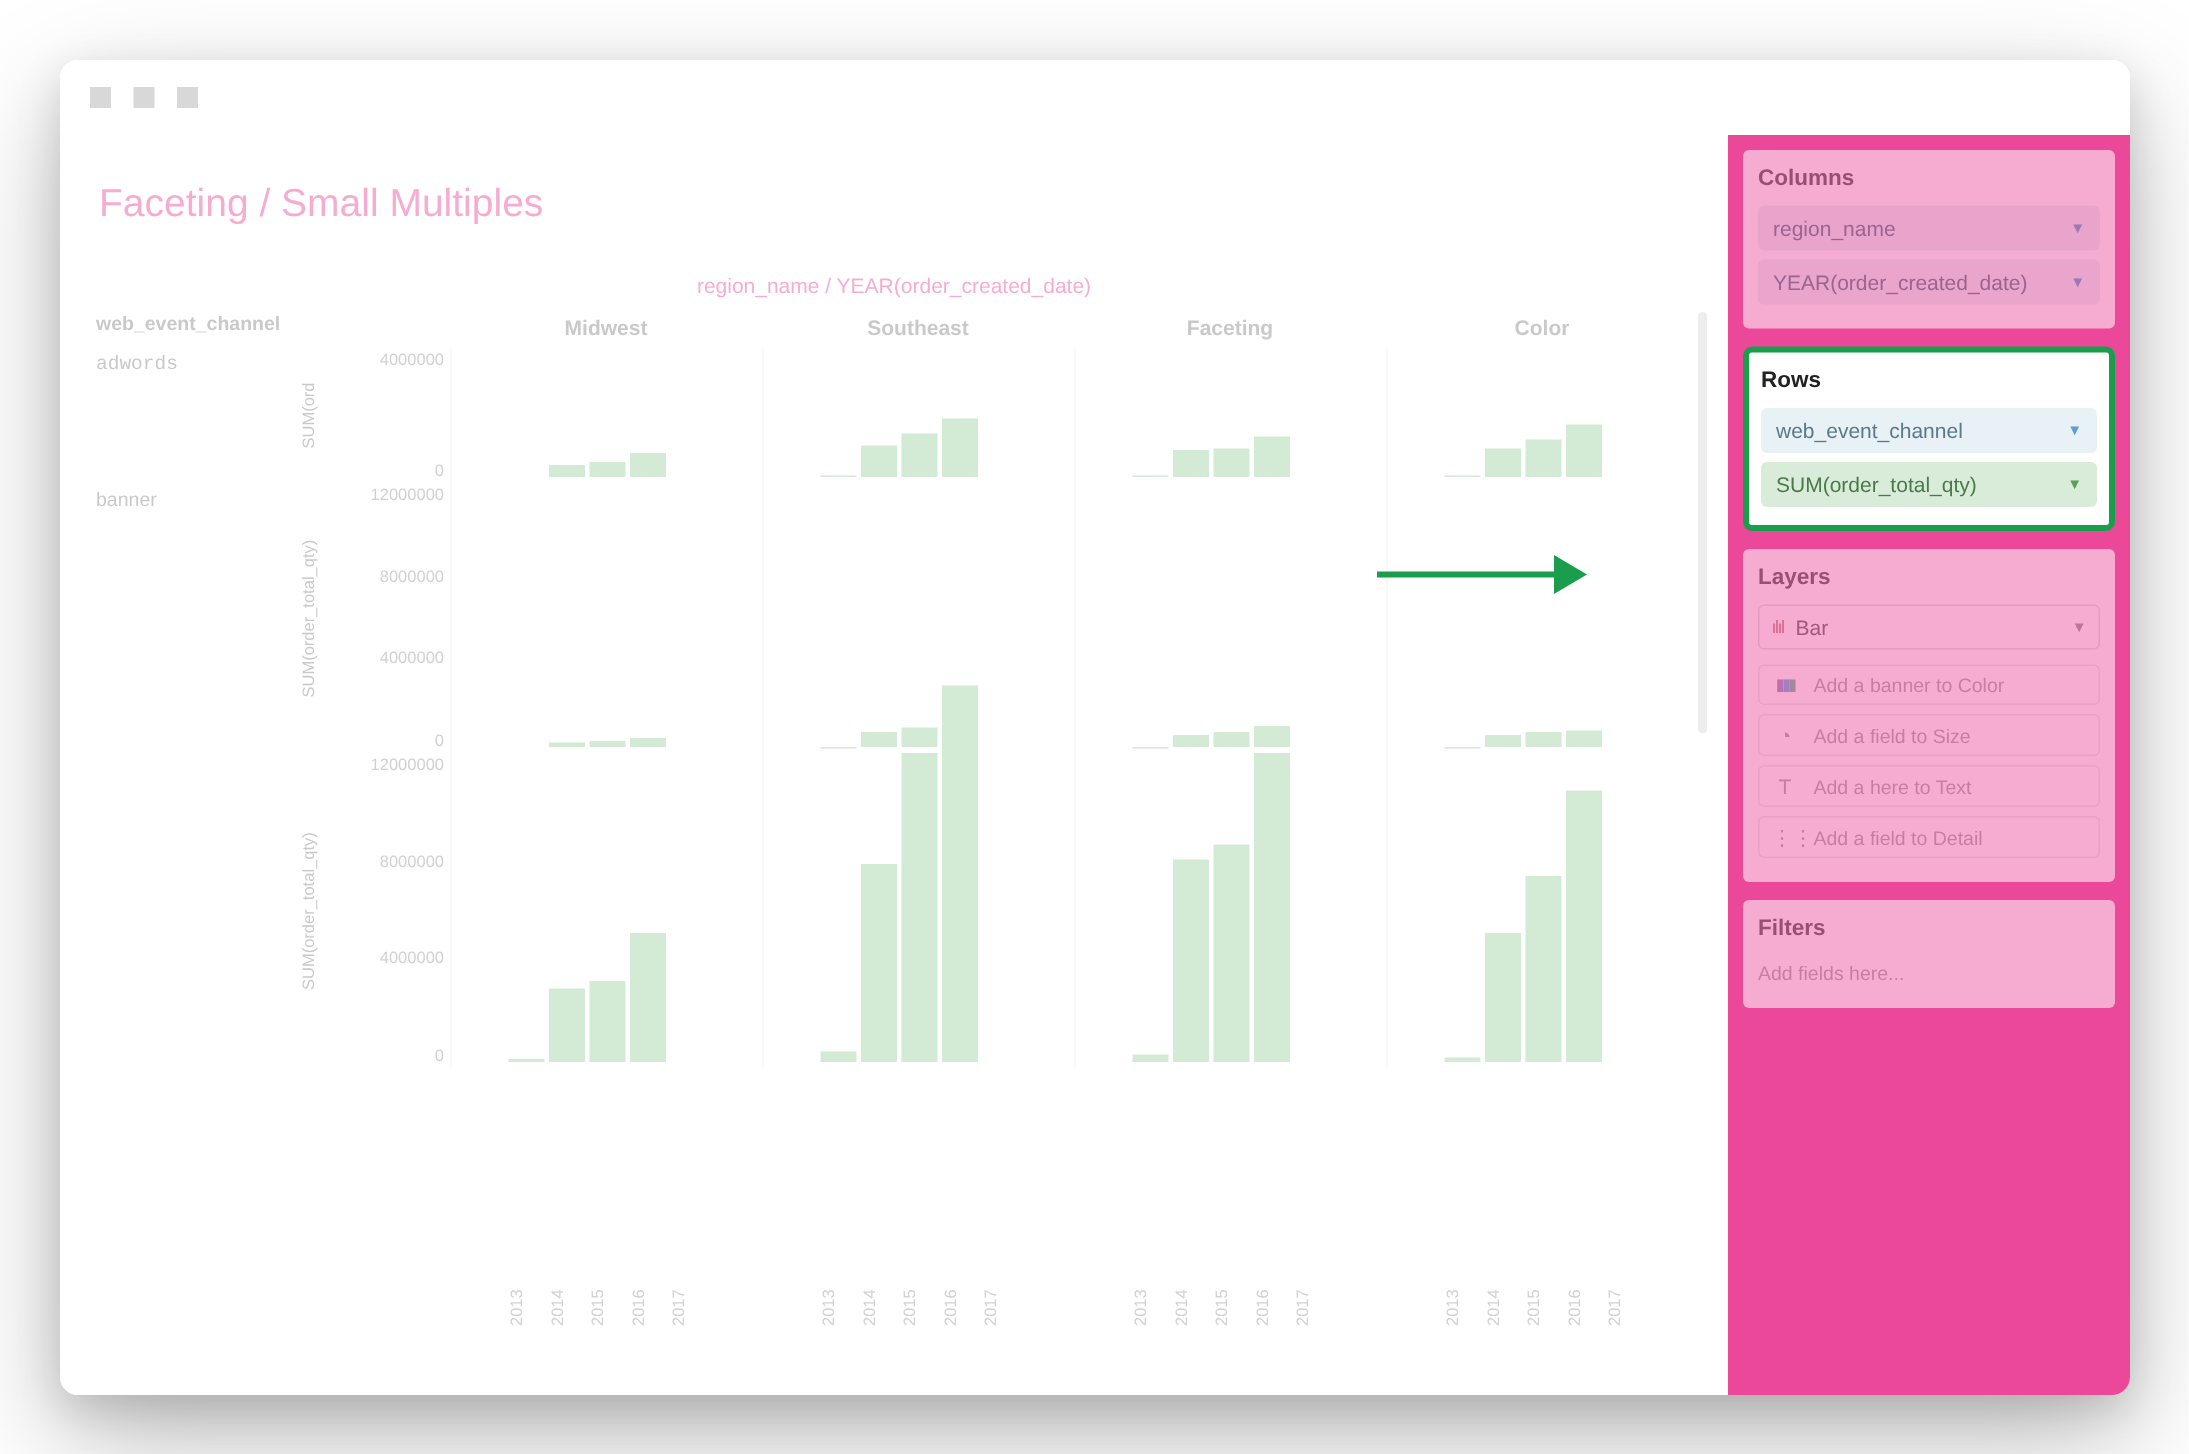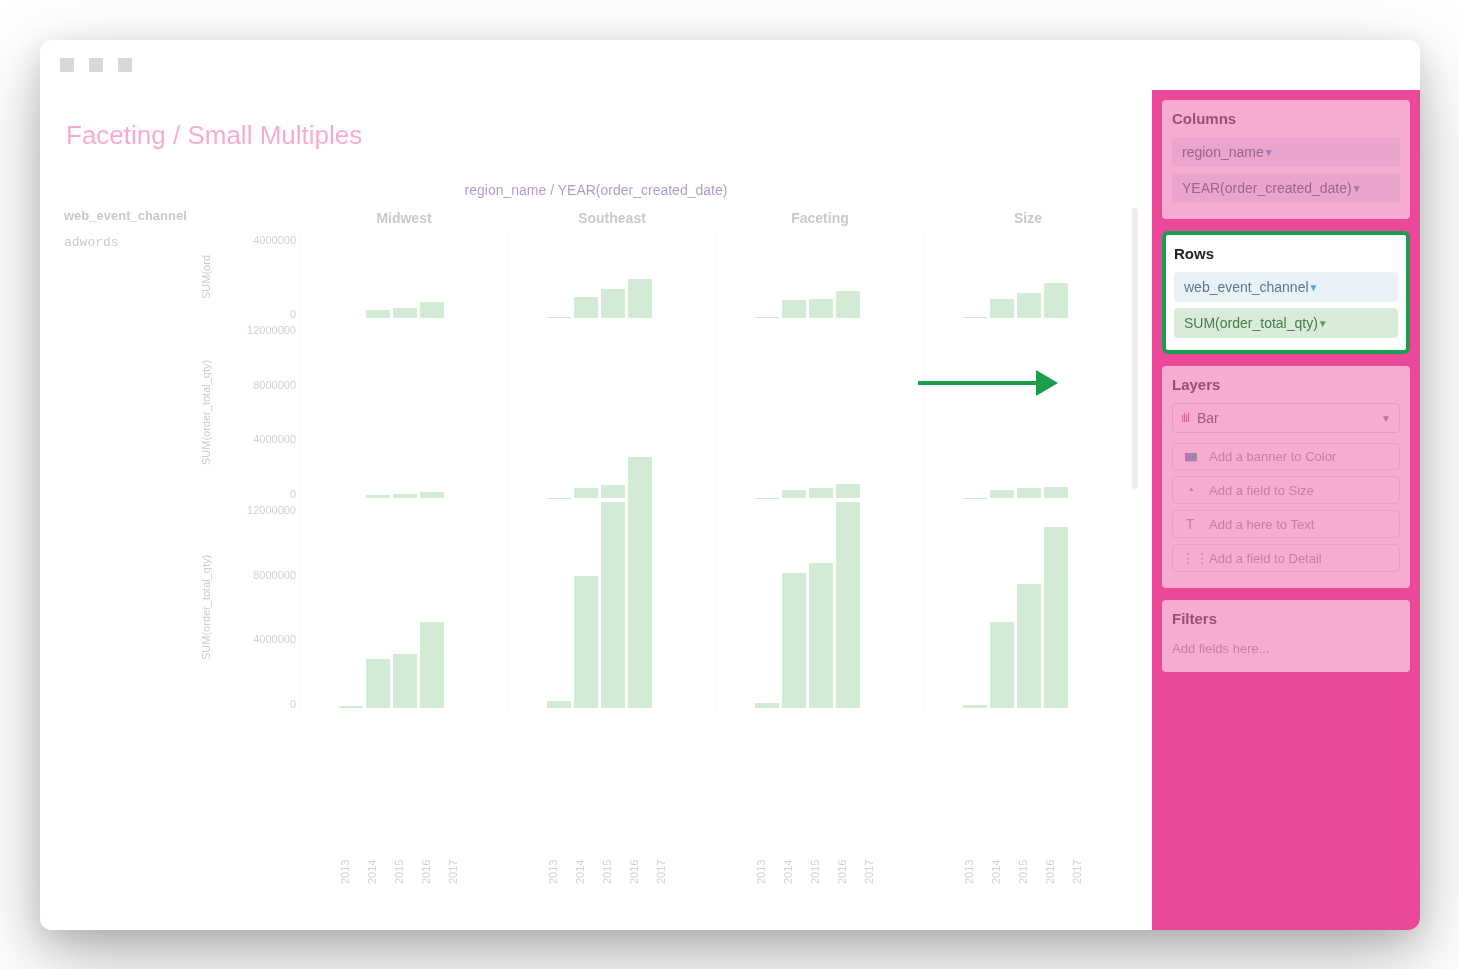--- a/index.html
+++ b/index.html
@@ -8,21 +8,21 @@
   width: 1380px; height: 890px; background: #fff; border-radius: 12px;
   box-shadow: 0 30px 80px rgba(0,0,0,0.25), 0 10px 30px rgba(0,0,0,0.15);
   overflow: hidden; display: flex; flex-direction: column; position: relative;
 }
 .titlebar { height: 50px; background: #fff; display: flex; align-items: center; padding: 0 20px; gap: 15px; }
 .winbtn { width: 14px; height: 14px; background: #d8d8d8; }
 .body { flex: 1; display: flex; min-height: 0; position: relative; }
 .faded { position: absolute; inset: 0; background: rgba(255,255,255,0.55); z-index: 5; pointer-events: none; }
 .main { flex: 1; padding: 30px 20px 20px; min-height: 0; display: flex; flex-direction: column; }
 .page-title { font-size: 26px; color: #ec4899; font-weight: 400; margin-bottom: 31px; padding-left: 6px; }
-.chart-super { text-align: center; font-size: 14px; color: #4c1d95; margin-bottom: 10px; }
+.chart-super { text-align: center; font-size: 14px; color: #ec4899; margin-bottom: 10px; }
 .chart-area { flex: 1; display: flex; min-height: 0; position: relative; }
 .row-key { width: 140px; font-size: 13px; color: #888; }
 .row-key-header { font-weight: 600; margin-bottom: 12px; padding: 0 4px; }
 .row-label { padding: 0 4px; color: #888; }
 .facets { flex: 1; display: flex; flex-direction: column; position: relative; }
 .col-headers { display: flex; height: 24px; }
 .yaxis-spacer { width: 100px; }
 .col-header { flex: 1; text-align: center; font-size: 14px; color: #888; padding-top: 2px; }
 .facet-rows { flex: 1; display: flex; min-height: 0; }
 .yaxis-col { width: 100px; display: flex; flex-direction: column; }
@@ -35,21 +35,21 @@
 .facet-cell { flex: 1; position: relative; display: flex; align-items: flex-end; justify-content: center; gap: 3px; padding: 4px 6px; border-left: 1px solid #f0f0f0; }
 .bar { background: #9dd19f; flex: 1; max-width: 24px; }
 .xaxis-row { display: flex; height: 50px; }
 .xaxis-cell { flex: 1; display: flex; justify-content: center; gap: 3px; padding: 0 6px; border-left: 1px solid transparent; }
 .xtick { writing-mode: vertical-rl; transform: rotate(180deg); font-size: 11px; color: #999; flex: 1; max-width: 24px; text-align: right; }
 .scroll-hint { position: absolute; right: -6px; top: 0; width: 6px; height: 40%; background: #d8d8d8; border-radius: 3px; }
 .sidebar { width: 268px; background: #ec4899; padding: 10px; display: flex; flex-direction: column; gap: 12px; position: relative; z-index: 8; }
 .panel { background: #fff; border-radius: 4px; padding: 10px; }
 .panel-title { font-size: 15px; font-weight: 600; color: #555; margin-bottom: 10px; }
 .panel-title.dark { color: #222; }
-.pill { display: flex; align-items: center; padding: 7px 10px; border-radius: 4px; font-size: 14px; margin-bottom: 6px; cursor: pointer; }
+.pill { display: flex; align-items: center; justify-content: space-between; padding: 7px 10px; border-radius: 4px; font-size: 14px; margin-bottom: 6px; cursor: pointer; }
 .pill.dim { background: #e8f1f6; color: #5a7a8a; }
 .pill.measure { background: #d9ecd9; color: #4a7a4a; }
 .pill .caret { font-size: 10px; }
 .pill.dim .caret { color: #5aa0d0; }
 .pill.measure .caret { color: #5aa05a; }
 .rows-highlight { position: relative; z-index: 20; background: #fff; border: 4px solid #1a9e4b; border-radius: 6px; padding: 10px 8px 6px; }
 .layer-select { display: flex; align-items: center; gap: 8px; padding: 6px 8px; border: 1px solid #e0e0e0; border-radius: 4px; font-size: 14px; color: #666; cursor: pointer; margin-bottom: 10px; }
 .layer-select .caret { margin-left: auto; color: #999; font-size: 10px; }
 .field-slot { display: flex; align-items: center; gap: 10px; padding: 5px 8px; border: 1px solid #e8e8e8; border-radius: 4px; font-size: 13px; color: #aaa; margin-bottom: 6px; background: #fff; cursor: pointer; }
 .slot-icon { width: 18px; text-align: center; font-size: 14px; }
@@ -77,30 +77,31 @@
         <div class="arrow-line"></div>
           <div class="arrow-head"></div>
       </div>
       <div class="page-title">Faceting / Small Multiples</div>
       <div class="chart-super">region_name / YEAR(order_created_date)</div>
       <div class="chart-area">
         <div class="row-key">
           <div class="row-key-header">web_event_channel</div>
           <div id="row-key-slots">
               <div class="row-label" style="height: 90px; font-family: Liberation Mono, monospace;">adwords</div>
+              <div class="row-label" style="height: 180px;">banner</div>
             </div>
         </div>
         <div class="facets">
           <div class="col-headers">
             <div class="yaxis-spacer"></div>
             <div id="col-header-slots" style="flex:1; display:flex;font-weight:bold;">
                 <div class="col-header">Midwest</div>
                 <div class="col-header">Southeast</div>
                 <div class="col-header">Faceting</div>
-                <div class="col-header">Size</div>
+                <div class="col-header">Color</div>
               </div>
           </div>
           <div class="facet-rows">
             <div class="yaxis-col" id="yaxis-col">
                 <div class="yaxis-cell" style="height: 90px;">
                   <div class="yaxis-label">SUM(ord</div>
                   <div class="yticks">
                     <div class="ytick">4000000</div>
                     <div class="ytick">0</div>
                   </div>

